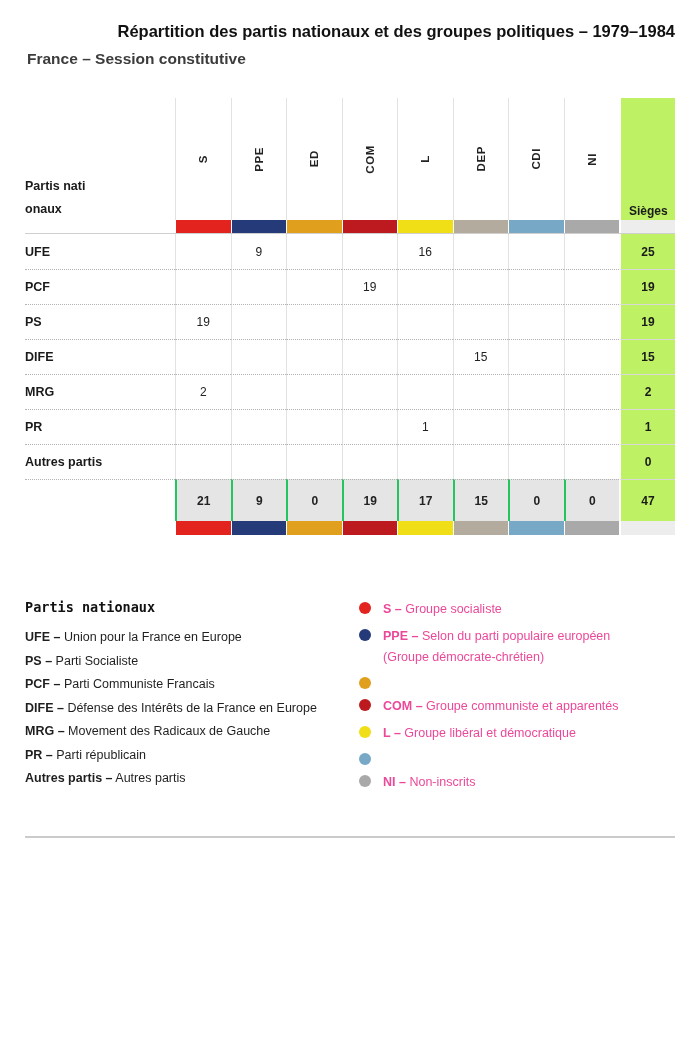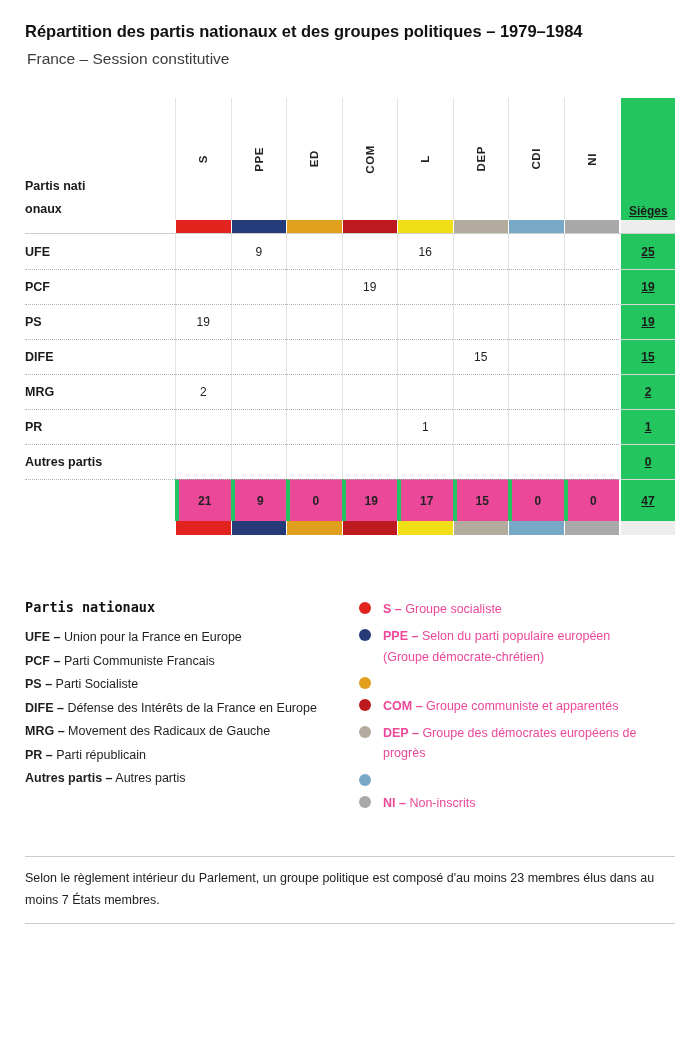--- a/index.html
+++ b/index.html
@@ -4,50 +4,50 @@
 <style>
   * { box-sizing: border-box; }
   html, body { margin: 0; padding: 0; }
   body {
     width: 700px; height: 1037px; background: #ffffff;
     font-family: "Liberation Sans", sans-serif; color: #1a1a1a;
     overflow: hidden;
   }
   .page { padding: 0 25px; }
 
-  .title { font-size: 16.5px; font-weight: 700; margin: 22px 0 0 0; color: #111; }
-  .subtitle { font-size: 15.5px; font-weight: 400; color: #3c3c3c; margin: 9px 0 0 2px; }
+  .title { font-size: 16.5px; font-weight: 700; margin: 22px 0 0 0; color: #111; text-align: right; }
+  .subtitle { font-size: 15.5px; font-weight: 700; color: #3c3c3c; margin: 9px 0 0 2px; }
 
   
   .table { margin-top: 30px; width: 650px; }
   .trow { display: flex; }
   .c { box-sizing: border-box; }
   .lab { width: 150px; flex: none; display: flex; align-items: center; font-weight: 700; font-size: 12.5px; color: #1a1a1a; }
   .v { flex: 1 1 0; border-left: 1px solid #e2e2e2; display: flex; align-items: center; justify-content: center; font-size: 12px; color: #222; }
-  .sg { width: 56px; flex: none; background: #22c55e; border-left: 2px solid #fff; display: flex; align-items: center; justify-content: center; font-weight: 700; font-size: 12px; text-decoration: underline; }
+  .sg { width: 56px; flex: none; background: #bef264; border-left: 2px solid #fff; display: flex; align-items: center; justify-content: center; font-weight: 700; font-size: 12px; }
 
   .hrow { height: 122px; }
   .hcorner { align-items: flex-end; }
   .hcorner .corner-text { width: 62px; word-break: break-all; line-height: 1.8; font-weight: 700; font-size: 12.5px; }
   .hv { border-left: 1px solid #e2e2e2; }
   .vtext { writing-mode: vertical-rl; transform: rotate(180deg); font-weight: 700; font-size: 11.5px; letter-spacing: 0.6px; color: #222; }
   .hsg { align-items: flex-end; justify-content: flex-start; padding: 0 0 2px 8px; }
 
   .bandrow { height: 14px; }
   .bandrow.top { border-bottom: 1px solid #cfcfcf; }
   .band { flex: 1 1 0; border-left: 1px solid #fff; }
   .band-stub-label { width: 150px; flex: none; }
   .band-stub-sieges { width: 56px; flex: none; background: #ededed; border-left: 2px solid #fff; }
 
   .brow { height: 35px; }
   .sep .lab, .sep .v { border-top: 1px dotted #b3b3b3; }
   .sep .sg { border-top: 1px solid #d8d8d8; }
 
   .tot { height: 42px; }
-  .tot .v { background: #ec4899; border-left: 4px solid #22c55e; font-weight: 700; }
+  .tot .v { background: #e5e5e5; border-left: 2px solid #22c55e; font-weight: 700; }
 
   
   .legend { display: flex; margin-top: 64px; }
   .lg-left { width: 332px; flex: none; }
   .lg-left h3 { font-family: "DejaVu Sans Mono", monospace; font-size: 13.5px; font-weight: 700; margin: 0 0 15px 0; color: #111; }
   .lp-item { font-size: 12.5px; margin-bottom: 9.5px; color: #1f1f1f; }
   .lp-item b { font-weight: 700; }
 
   .lg-right { flex: 1; }
   .lg-right h3 { font-size: 12.5px; font-weight: 700; margin: 2px 0 13px 0; color: #111; }
@@ -232,22 +232,22 @@
       <div class="c band-stub-sieges"></div>
     </div>
 
   </div>
 
   <div class="legend">
 
     <div class="lg-left">
       <h3>Partis nationaux</h3>
       <div class="lp-item"><b>UFE –</b> <span>Union pour la France en Europe</span></div>
+      <div class="lp-item"><b>PS –</b> <span>Parti Socialiste</span></div>
       <div class="lp-item"><b>PCF –</b> <span>Parti Communiste Francais</span></div>
-      <div class="lp-item"><b>PS –</b> <span>Parti Socialiste</span></div>
       <div class="lp-item"><b>DIFE –</b> <span>Défense des Intérêts de la France en Europe</span></div>
       <div class="lp-item"><b>MRG –</b> <span>Movement des Radicaux de Gauche</span></div>
       <div class="lp-item"><b>PR –</b> <span>Parti républicain</span></div>
       <div class="lp-item"><b>Autres partis –</b> <span>Autres partis</span></div>
     </div>
 
     <div class="lg-right">
       <div class="gp-item">
         <span class="dot" style="background: rgb(226, 35, 30);"></span>
         <span class="gp-text"><b>S –</b> <span>Groupe socialiste</span></span>
@@ -257,31 +257,30 @@
         <span class="gp-text"><b>PPE –</b> <span>Selon du parti populaire européen (Groupe démocrate-chrétien)</span></span>
       </div>
       <div class="gp-item">
         <span class="dot" style="background: rgb(224, 160, 30);"></span>
       </div>
       <div class="gp-item">
         <span class="dot" style="background: rgb(188, 26, 31);"></span>
         <span class="gp-text"><b>COM –</b> <span>Groupe communiste et apparentés</span></span>
       </div>
       <div class="gp-item">
-        <span class="dot" style="background: rgb(179, 172, 158);"></span>
-        <span class="gp-text"><b>DEP –</b> <span>Groupe des démocrates européens de progrès</span></span>
+        <span class="dot" style="background: rgb(240, 223, 22);"></span>
+        <span class="gp-text"><b>L –</b> <span>Groupe libéral et démocratique</span></span>
       </div>
       <div class="gp-item">
         <span class="dot" style="background: rgb(119, 169, 199);"></span>
       </div>
       <div class="gp-item">
         <span class="dot" style="background: rgb(169, 169, 169);"></span>
         <span class="gp-text"><b>NI –</b> <span>Non-inscrits</span></span>
       </div>
     </div>
 
   </div>
 
   <hr class="hr hr1">
-  <p class="note">Selon le règlement intérieur du Parlement, un groupe politique est composé d'au moins 23 membres élus dans au moins 7 États membres.</p>
   <hr class="hr">
 
 </div>
 
 </body></html>

